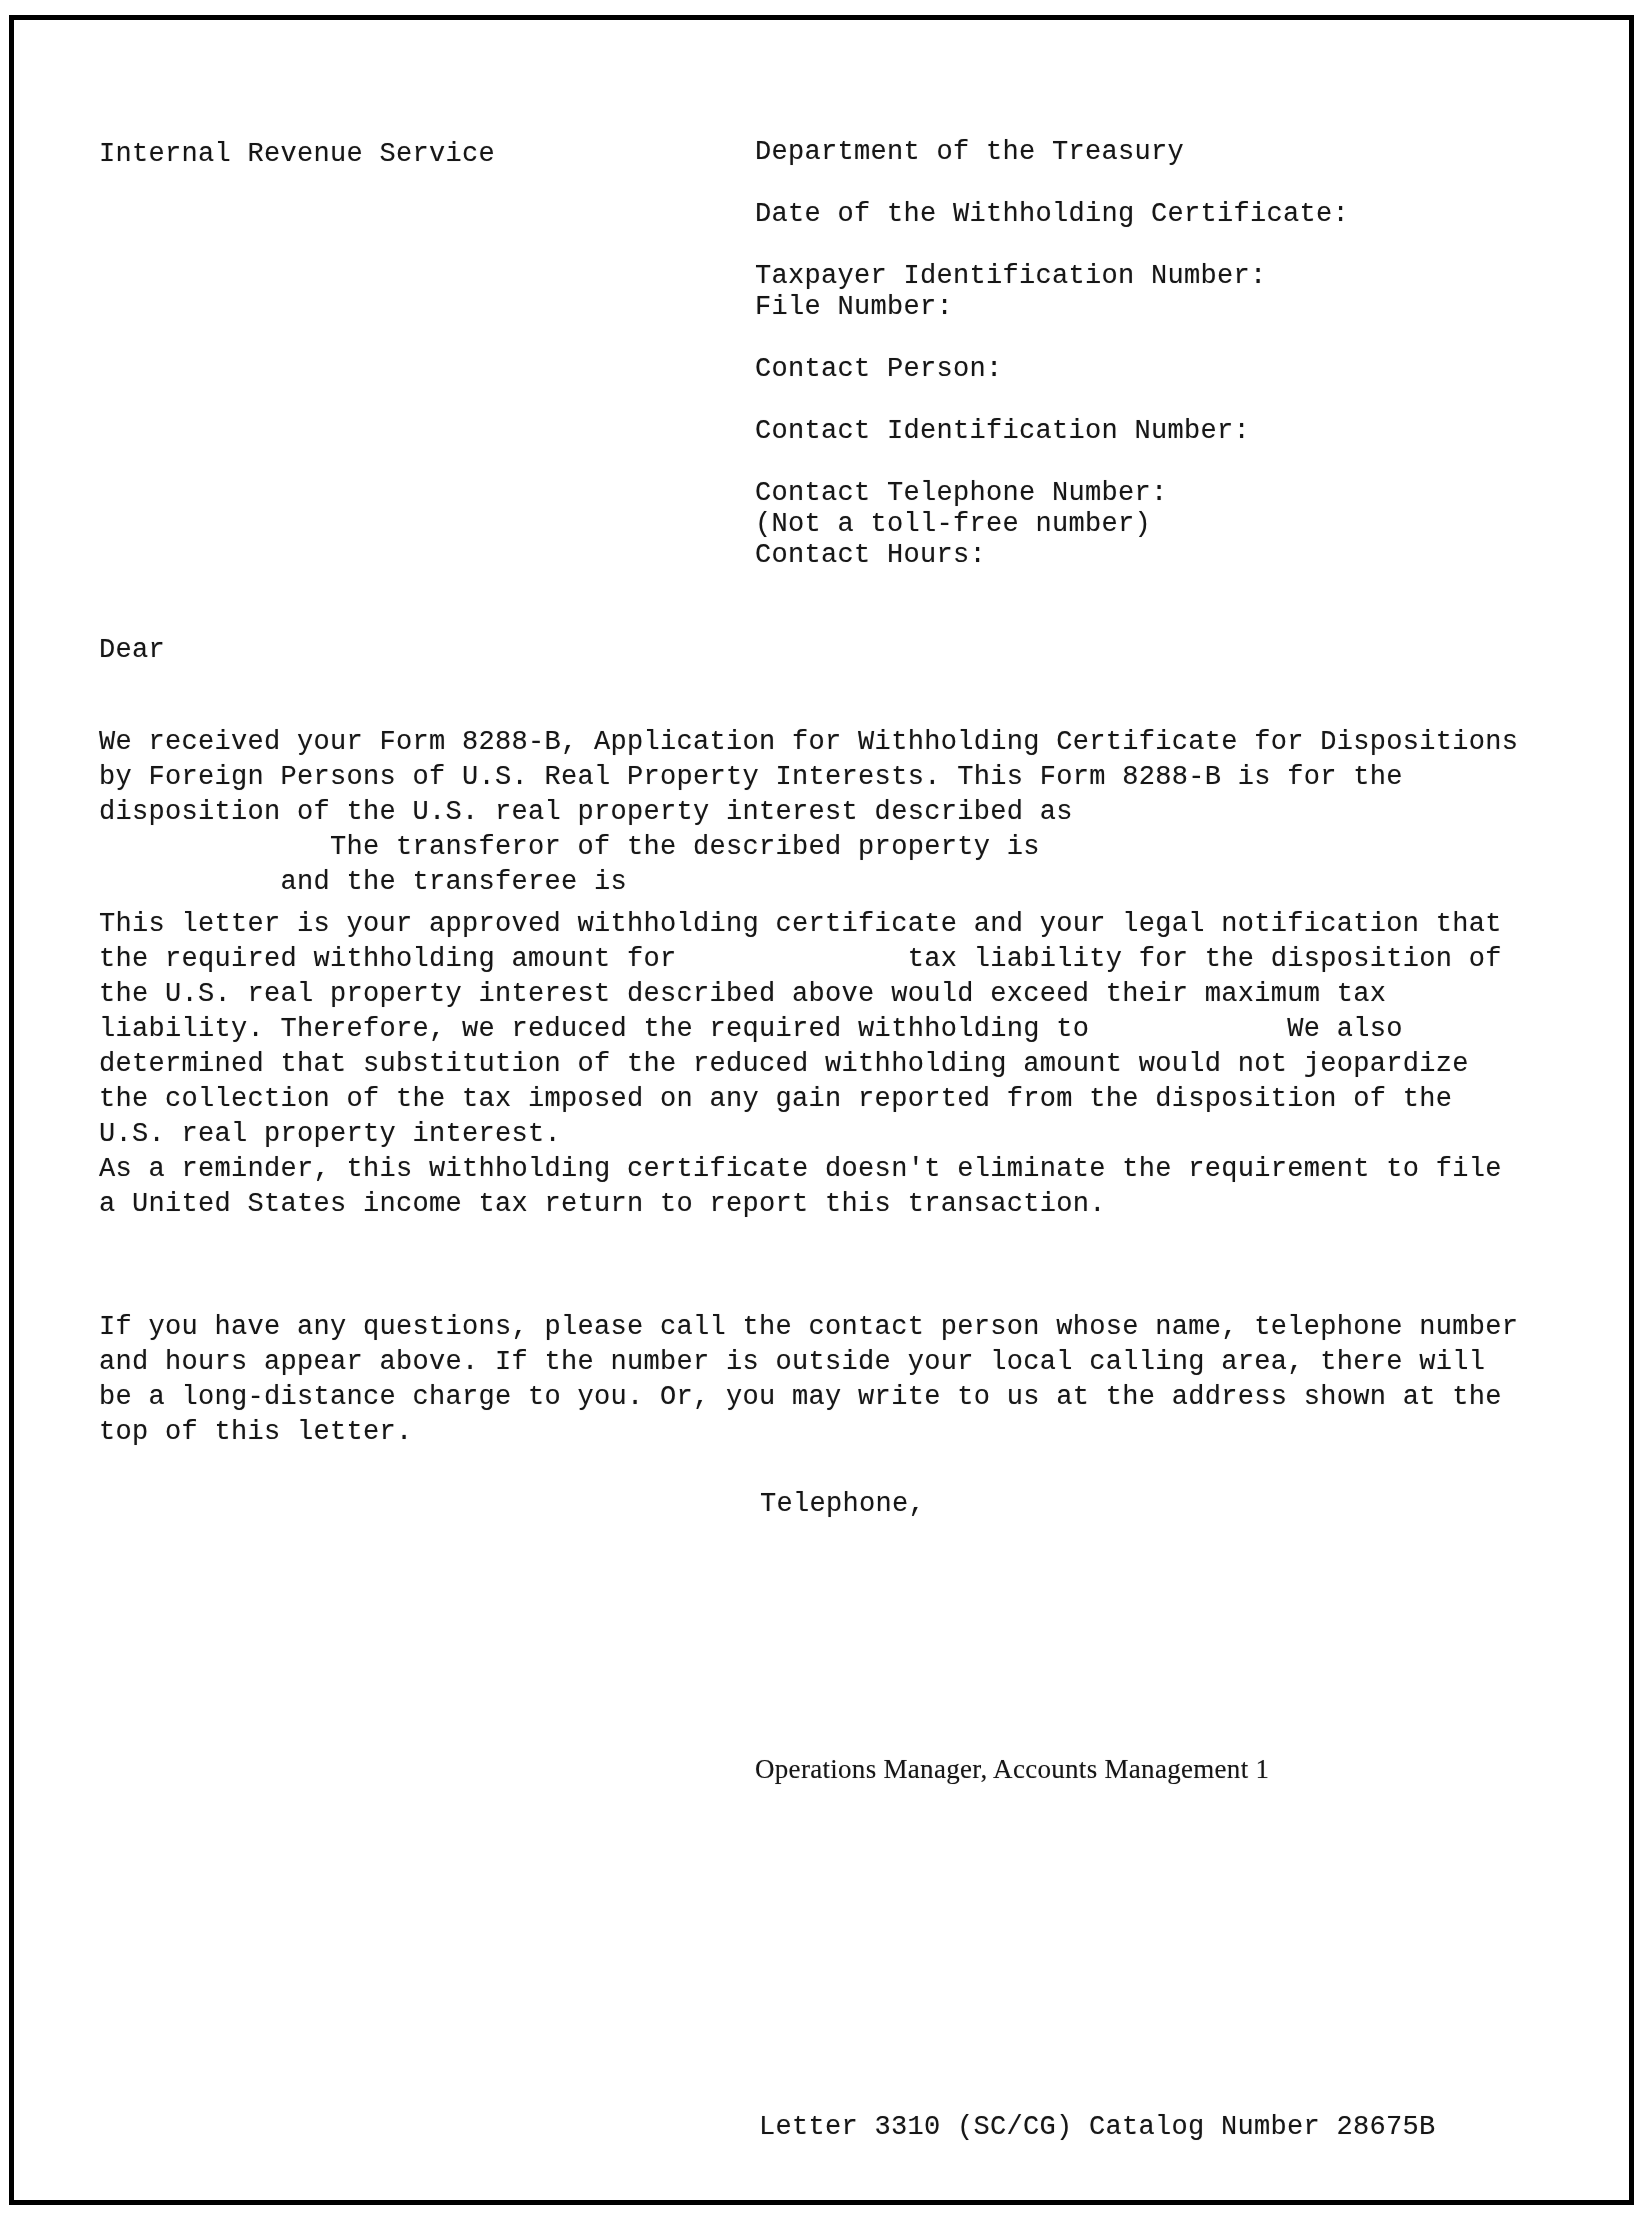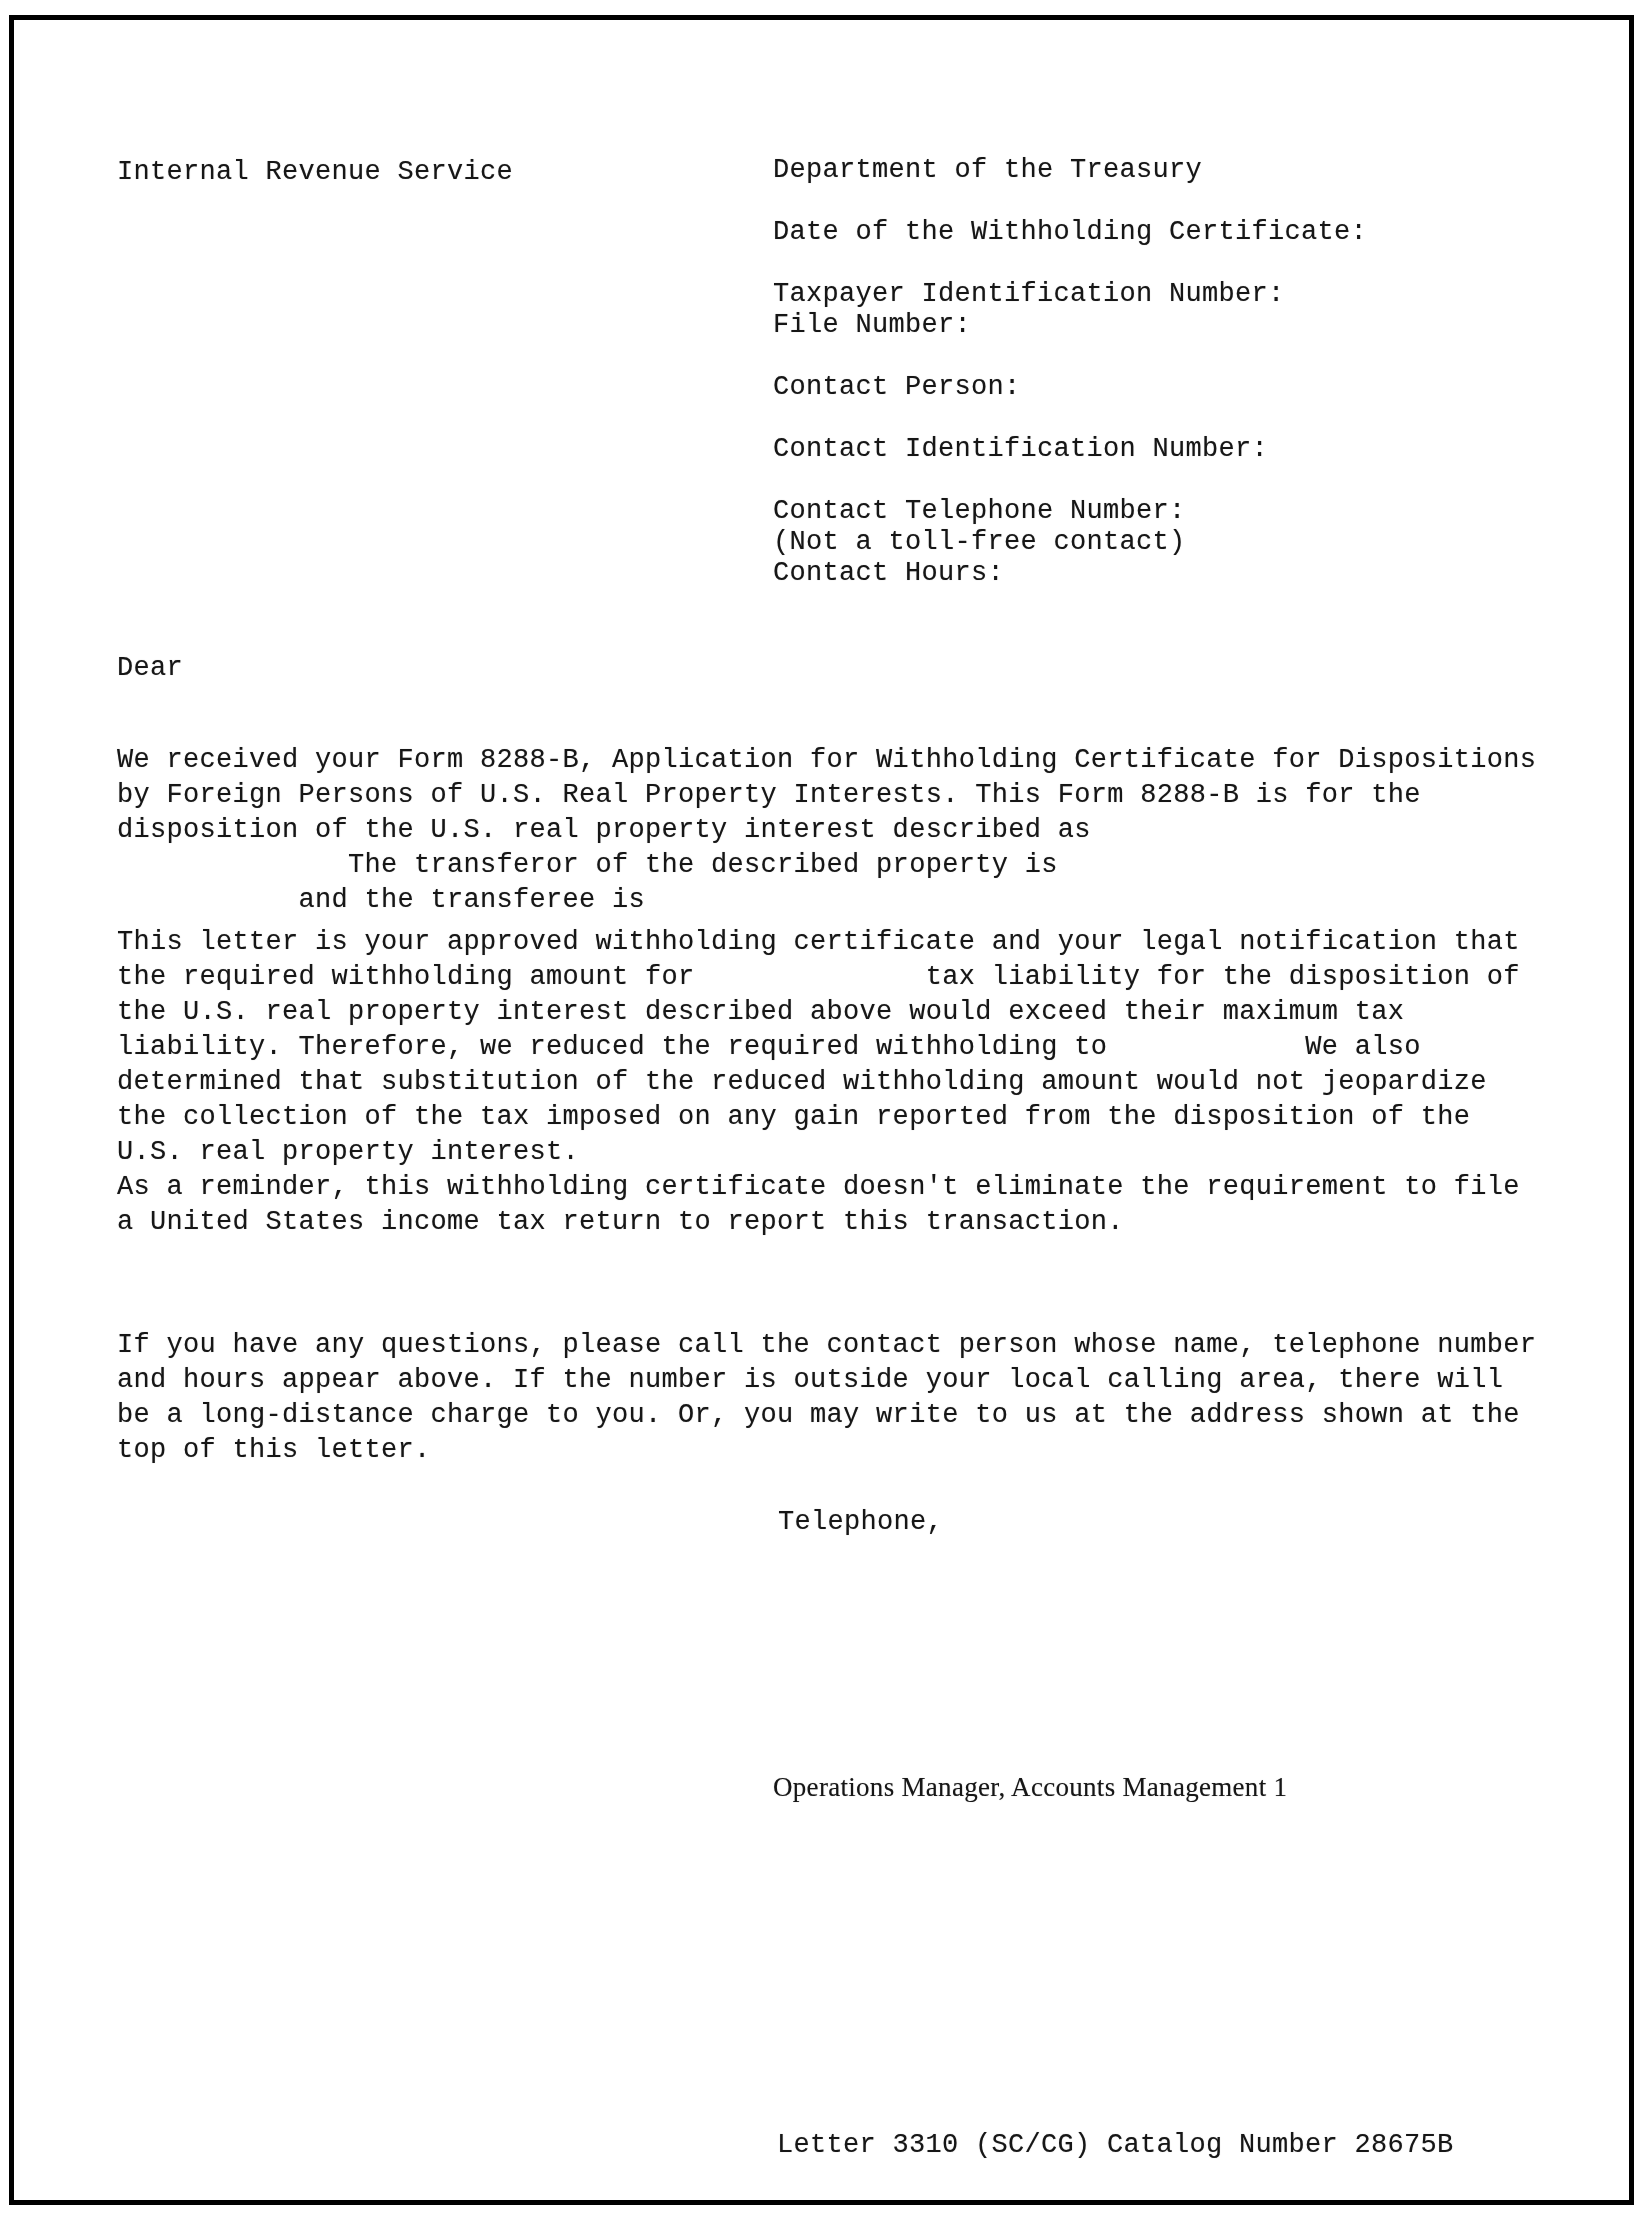--- a/index.html
+++ b/index.html
@@ -22,21 +22,21 @@
     position: absolute;
     left: 9.4px;
     top: 15px;
     right: 11.3px;
     bottom: 21px;
     border: 5.6px solid var(--border, #000000);
     pointer-events: none;
   }
   .blk {
     position: absolute;
-    margin: 18px;
+    margin: 0;
     font: inherit;
     white-space: pre;
     letter-spacing: 0.3px;
     text-shadow: 0 0 0.9px rgba(0, 0, 0, 0.35);
   }
   .sender        { left: 99px; top: 137px; }
   .header-right  { left: 755px; top: 137px; line-height: 31px; }
   .salutation    { left: 99px; top: 633px; text-align: center; }
   .p1            { left: 99px; top: 725px; }
   .p2            { left: 99px; top: 907px; }
@@ -59,21 +59,21 @@
 Date of the Withholding Certificate:
 
 Taxpayer Identification Number:
 File Number:
 
 Contact Person:
 
 Contact Identification Number:
 
 Contact Telephone Number:
-(Not a toll-free contact)
+(Not a toll-free number)
 Contact Hours:</pre>
 
   <pre class="blk salutation">Dear</pre>
 
   <pre class="blk p1">We received your Form 8288-B, Application for Withholding Certificate for Dispositions
 by Foreign Persons of U.S. Real Property Interests. This Form 8288-B is for the
 disposition of the U.S. real property interest described as
               The transferor of the described property is
            and the transferee is</pre>
 

